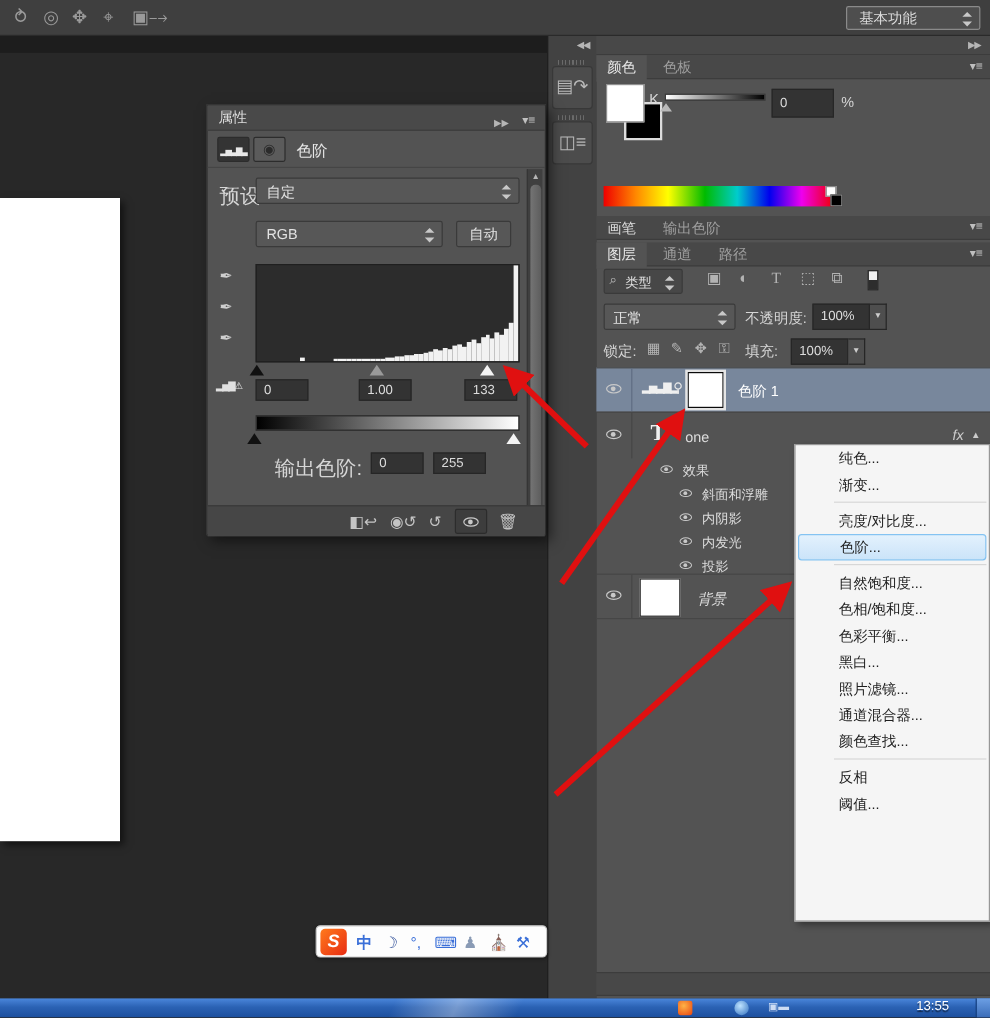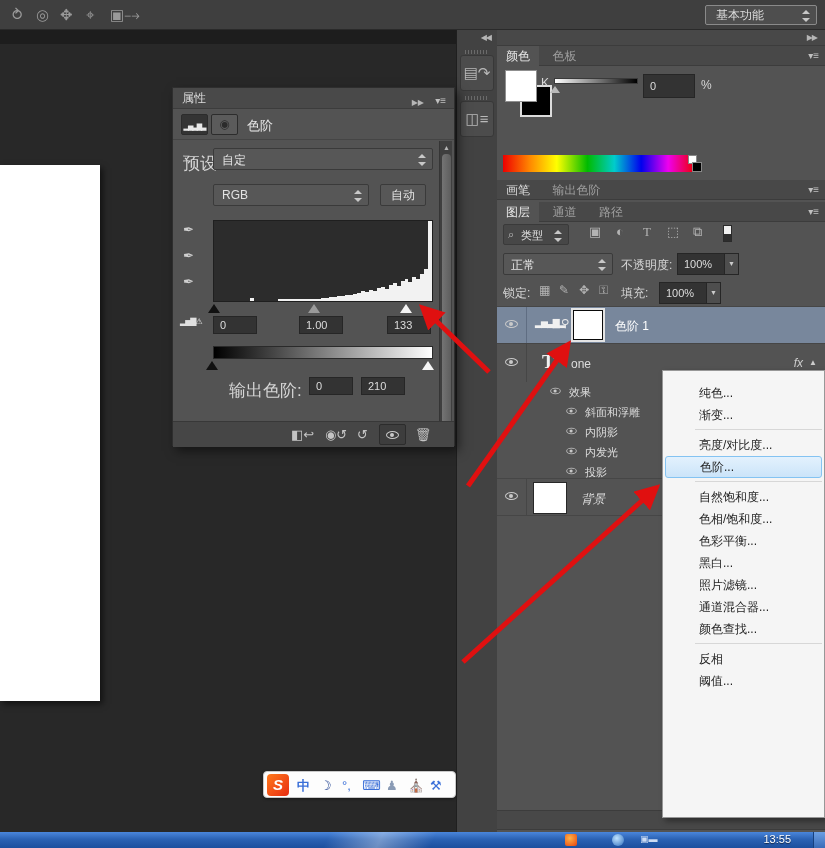--- a/index.html
+++ b/index.html
@@ -67,21 +67,21 @@
   .lock-ico { position:absolute; top:3px; color:#b3b3b3; font-size:12px; }
   .layer-row { position:absolute; left:0; width:100%; border-top:1px solid #464646; }
   .eye-col { position:absolute; left:0; top:0; bottom:0; width:30px; border-right:1px solid #464646; }
   .eye-col .eye { position:absolute; left:8px; top:50%; margin-top:-5px; }
   .fx-lab { position:absolute; right:22px; top:12px; color:#cccccc; font-style:italic; font-size:12px; }
   .eff-row { position:relative; height:20px; }
   .eff-row .eye { position:absolute; transform:scale(.8); }
   .eff-label { position:absolute; color:#dddddd; font-size:11px; top:3px; }
 
   
-  #adj-menu { position:absolute; left:662px; top:370px; width:163px; height:448px; background:#f5f5f5; border:1px solid #979797; box-shadow:3px 3px 6px rgba(0,0,0,.4); z-index:10; padding-top:11px; }
+  #adj-menu { position:absolute; left:662px; top:370px; width:163px; height:398px; background:#f5f5f5; border:1px solid #979797; box-shadow:3px 3px 6px rgba(0,0,0,.4); z-index:10; padding-top:0; }
   .menu-item { height:22px; line-height:22px; padding-left:36px; font-size:12px; color:#1e1e1e; }
   .menu-item.hl { background:linear-gradient(#e3f1fd,#cbe4f9); border:1px solid #84c3f2; border-radius:3px; margin:0 2px; height:22px; line-height:20px; padding-left:34px; }
   .menu-sep { height:1px; background:#d7d7d7; margin:3px 2px 4px 32px; }
 
   
   #ime-bar { position:absolute; left:263px; top:771px; width:193px; height:27px; background:#fdfdfd; border:1px solid #c9c9c9; border-radius:4px; z-index:6; box-shadow:0 1px 3px rgba(0,0,0,.4); }
   #ime-logo { position:absolute; left:3px; top:2px; width:22px; height:22px; background:linear-gradient(135deg,#ff7a1c,#e82c12); border-radius:4px; color:#fff; font-weight:bold; font-style:italic; font-size:15px; text-align:center; line-height:22px; }
   .ime-ico { position:absolute; top:5px; color:#3a6fd8; font-size:13px; line-height:17px; }
 
   
@@ -350,21 +350,21 @@
     <div class="ps-field" style="position:absolute;left:40px;top:228px;width:44px;height:18px">0</div>
     <div class="ps-field" style="position:absolute;left:126px;top:228px;width:44px;height:18px">1.00</div>
     <div class="ps-field" style="position:absolute;left:214px;top:228px;width:44px;height:18px">133</div>
 
     <div id="grad-bar"></div>
     <div class="tri" style="left:33px;top:273px;border-left:6px solid transparent;border-right:6px solid transparent;border-bottom:9px solid #111"></div>
     <div class="tri" style="left:249px;top:273px;border-left:6px solid transparent;border-right:6px solid transparent;border-bottom:9px solid #f4f4f4"></div>
 
     <span class="row-label" style="left:56px;top:291px">输出色阶:</span>
     <div class="ps-field" style="position:absolute;left:136px;top:289px;width:44px;height:18px">0</div>
-    <div class="ps-field" style="position:absolute;left:188px;top:289px;width:44px;height:18px">210</div>
+    <div class="ps-field" style="position:absolute;left:188px;top:289px;width:44px;height:18px">255</div>
 
     <div id="props-scrollbar">
       <span class="scroll-arrow" style="top:3px">▲</span>
       <div id="props-scroll-thumb"></div>
       <span class="scroll-arrow" style="bottom:3px">▼</span>
     </div>
 
     <div id="props-bottom">
       <span class="pb-ico" style="left:118px">◧↩</span>
       <span class="pb-ico" style="left:152px">◉↺</span>

